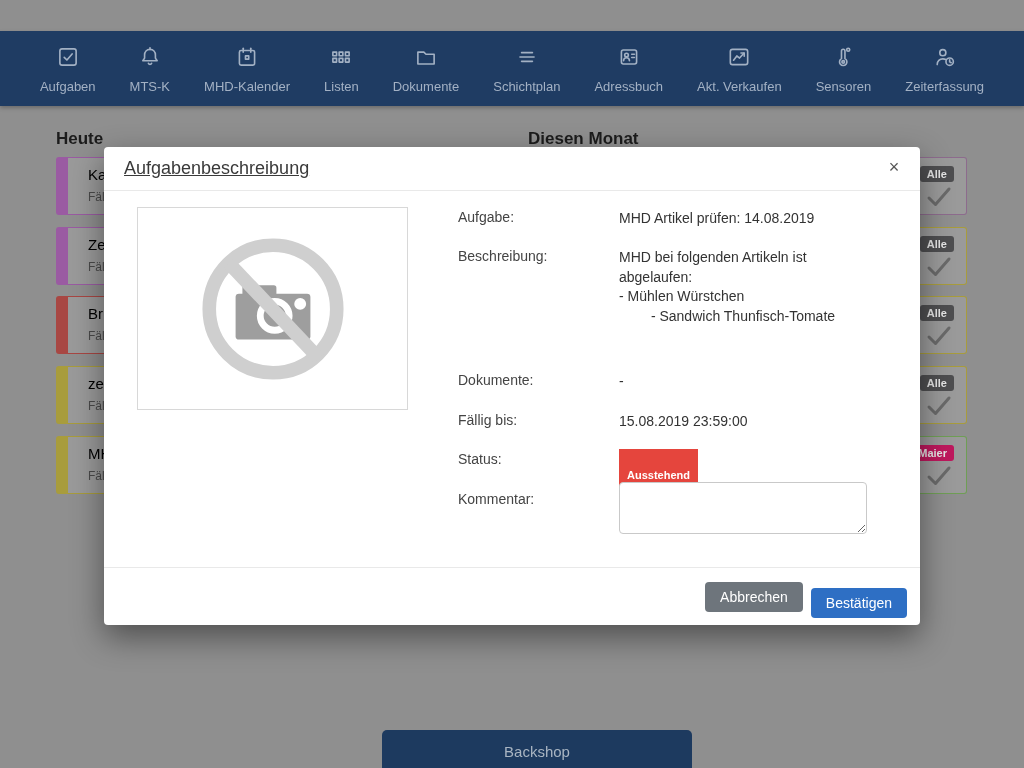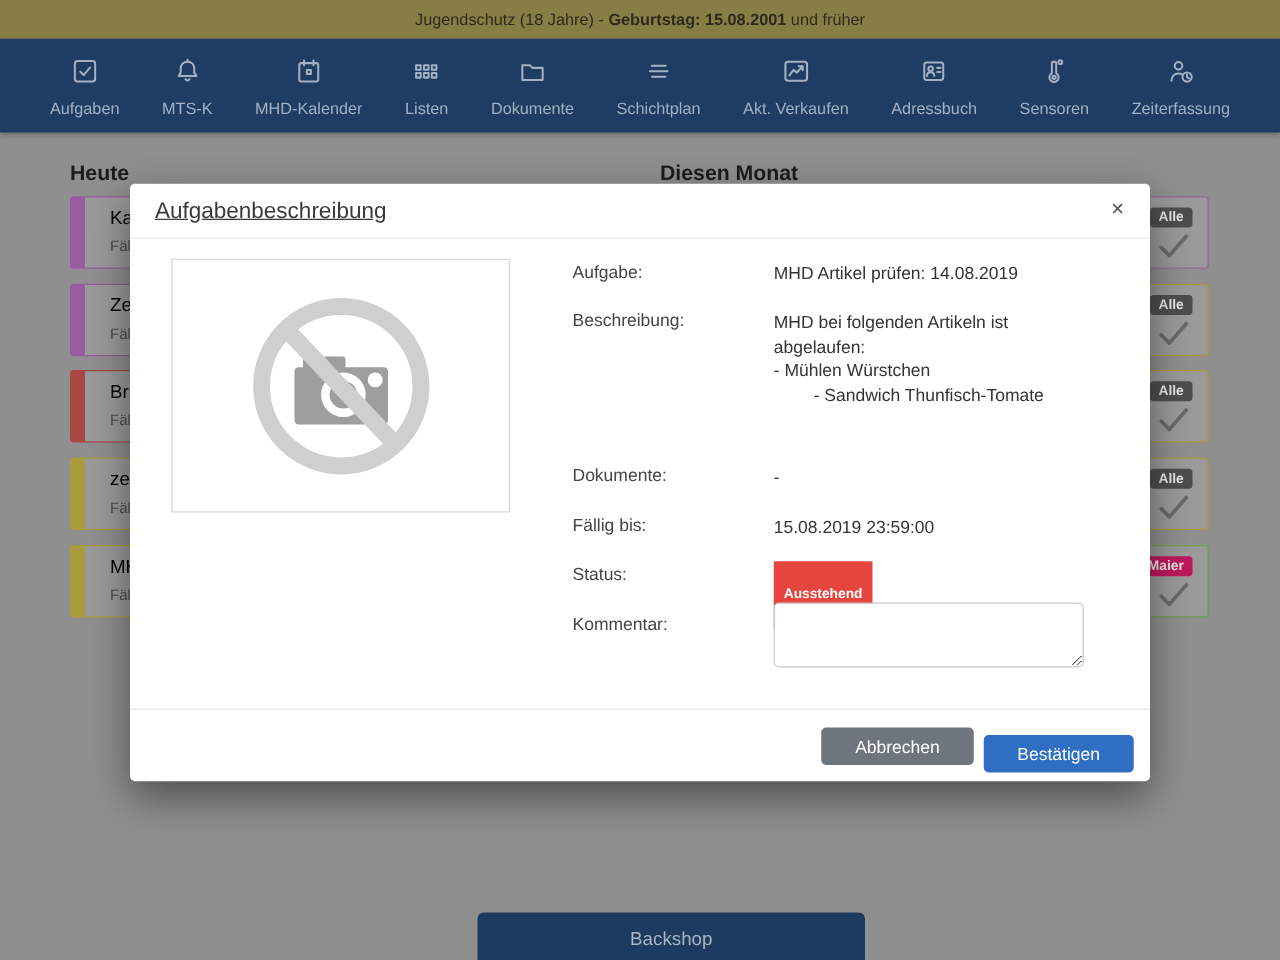--- a/index.html
+++ b/index.html
@@ -72,33 +72,30 @@
 
   .status-badge { display:inline-block; color:#fff; font-size:11px; font-weight:bold;
     padding:17px 8px; border-radius:0; position:relative; top:-2px; }
   .kommentar-input { position:absolute; left:161px; top:-9px; width:248px; height:52px;
     border:1px solid #c9c9c9; border-radius:4px; resize:both; font-family:inherit;
     font-size:13px; padding:4px 6px; color:#333; }
 
   .m-footer { position:absolute; left:0; right:0; top:420px; height:58px;
     border-top:1px solid #e9e9e9; display:flex; align-items:center;
     justify-content:flex-end; gap:8px; padding-right:13px; }
-  .btn { height:30px; padding:0 27px; border:none; border-radius:4px; color:#fff;
+  .btn { height:30px; padding:0 15px; border:none; border-radius:4px; color:#fff;
     font-size:14px; font-family:inherit; cursor:pointer; }
   .btn-cancel { background:#6e757c; }
   .btn-confirm { background:#2e6fc4;margin-top:13px; }
 </style>
 </head>
 <body>
 
 <div id="stage">
 
-  <div class="jz-bar">
-    <span><span>Jugendschutz (18 Jahre) - </span><b>Geburtstag: 15.08.2001</b><span> und früher</span></span>
-  </div>
 
   <div class="nav">
 
   <div class="nav-item">
       <span class="ni-icon">
           <svg viewBox="0 0 24 24">
             <rect x="4.5" y="4.5" width="15" height="15" rx="2"></rect>
             <polyline points="8.5,12.3 11,14.8 15.8,9.2"></polyline>
           </svg>
         </span>
@@ -152,38 +149,38 @@
             <line x1="7" y1="8" x2="17" y2="8"></line>
             <line x1="5.5" y1="12" x2="18.5" y2="12"></line>
             <line x1="7" y1="16" x2="17" y2="16"></line>
           </svg>
         </span>
       <span class="ni-label">Schichtplan</span>
     </div>
       <div class="nav-item">
       <span class="ni-icon">
           <svg viewBox="0 0 24 24">
-            <rect x="4" y="5" width="16" height="14" rx="2"></rect>
-            <polyline points="7,15 10,11 12.5,13 16.5,8.5"></polyline>
-            <polyline points="13.8,8.3 16.8,8.3 16.8,11.3"></polyline>
-          </svg>
-        </span>
-      <span class="ni-label">Akt. Verkaufen</span>
-    </div>
-      <div class="nav-item">
-      <span class="ni-icon">
-          <svg viewBox="0 0 24 24">
             <rect x="5" y="5.5" width="14" height="13" rx="1.8"></rect>
             <circle cx="9.7" cy="10.2" r="1.7"></circle>
             <path d="M7 15.5 c0 -2 1.3 -2.8 2.7 -2.8 s2.7 0.8 2.7 2.8"></path>
             <line x1="14.5" y1="9.5" x2="17" y2="9.5"></line>
             <line x1="14.5" y1="12.5" x2="17" y2="12.5"></line>
           </svg>
         </span>
       <span class="ni-label">Adressbuch</span>
+    </div>
+      <div class="nav-item">
+      <span class="ni-icon">
+          <svg viewBox="0 0 24 24">
+            <rect x="4" y="5" width="16" height="14" rx="2"></rect>
+            <polyline points="7,15 10,11 12.5,13 16.5,8.5"></polyline>
+            <polyline points="13.8,8.3 16.8,8.3 16.8,11.3"></polyline>
+          </svg>
+        </span>
+      <span class="ni-label">Akt. Verkaufen</span>
     </div>
       <div class="nav-item">
       <span class="ni-icon">
           <svg viewBox="0 0 24 24">
             <path d="M10.6 6.5 a1.6 1.6 0 0 1 3.2 0 v7 a3.4 3.4 0 1 1 -3.2 0 z"></path>
             <circle cx="12.2" cy="16.5" r="1.2"></circle>
             <circle cx="16.8" cy="5.3" r="1.4"></circle>
           </svg>
         </span>
       <span class="ni-label">Sensoren</span>

